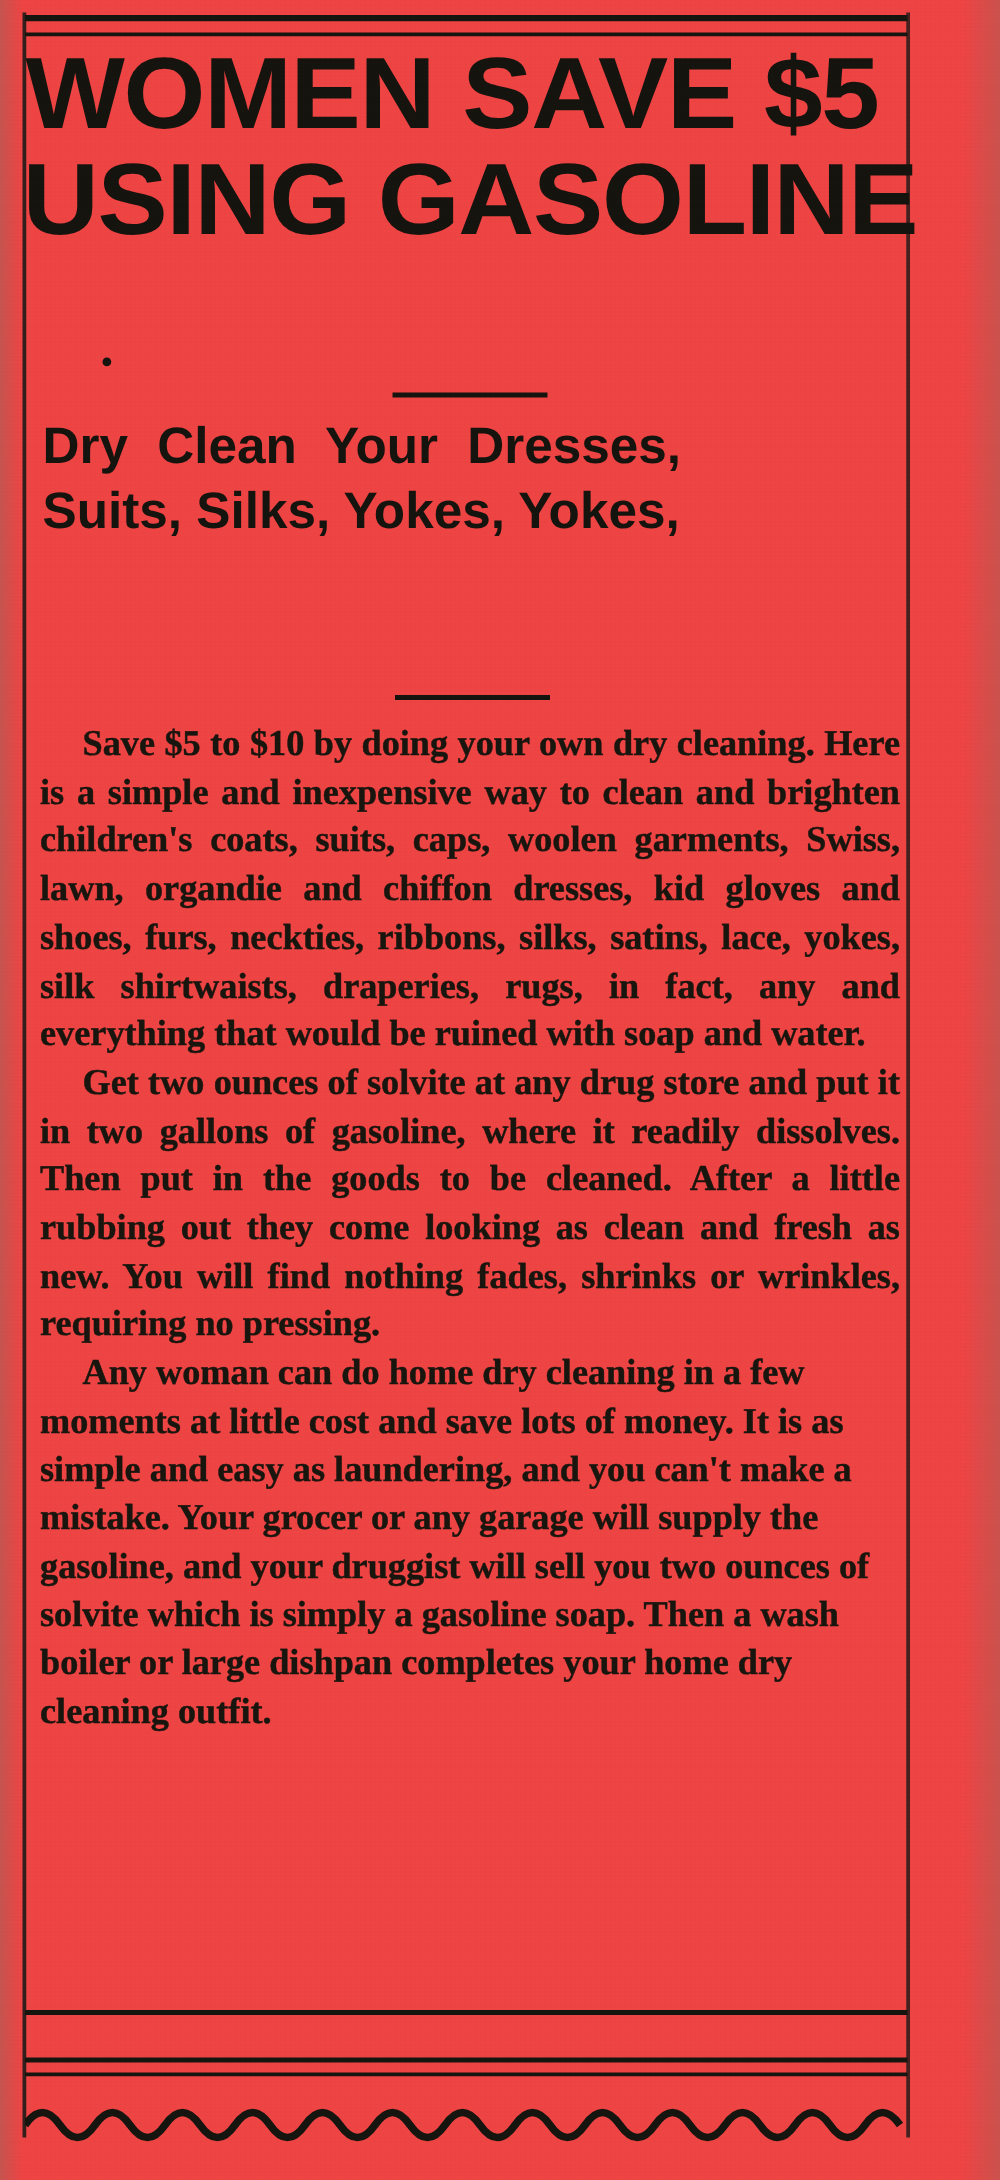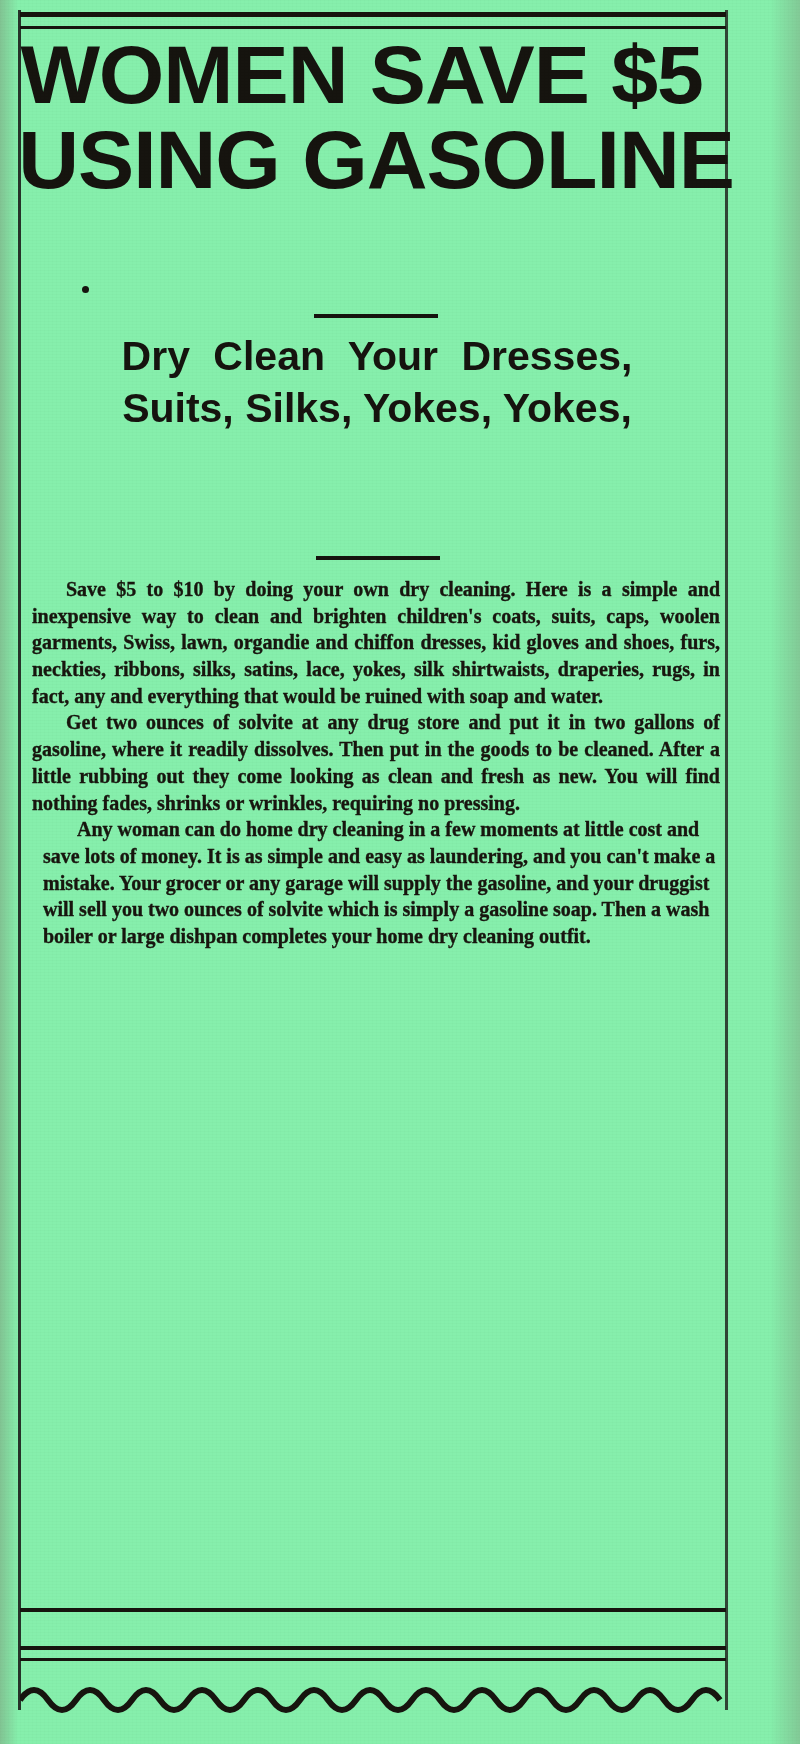--- a/index.html
+++ b/index.html
@@ -10,21 +10,21 @@
   body {
     width: 800px;
     height: 1744px;
     overflow: hidden;
     font-family: "Liberation Serif", serif;
   }
   .page {
     position: relative;
     width: 800px;
     height: 1744px;
-    background: #86efac;
+    background: #ef4444;
     box-sizing: border-box;
   }
   
   .grain {
     position: absolute;
     inset: 0;
     pointer-events: none;
     background-image:
       repeating-linear-gradient(0deg, rgba(0,0,0,0.022) 0px, rgba(0,0,0,0.022) 1px, rgba(255,255,255,0) 1px, rgba(255,255,255,0) 3px),
       repeating-linear-gradient(90deg, rgba(0,0,0,0.018) 0px, rgba(0,0,0,0.018) 1px, rgba(255,255,255,0) 1px, rgba(255,255,255,0) 4px);
@@ -132,51 +132,50 @@
   #div2 { left: 298px; top: 556px; width: 124px; }
   .subhead {
     position: absolute;
     left: 16px;
     top: 330px;
     width: 686px;
     font-family: "Liberation Sans", sans-serif;
     font-weight: 700;
     font-size: 41px;
     color: #16140f;
-    text-align: center;
+    text-align: left;
     line-height: 1.27;
     letter-spacing: 0px;
   }
   .subhead .sl {
     display: block;
     white-space: nowrap;
   }
   .subhead .sl.spread {
     word-spacing: 12px;
   }
   .body {
     position: absolute;
     left: 14px;
     top: 576px;
     width: 688px;
     color: #18160f;
     font-family: "Liberation Serif", serif;
-    font-size: 20px;
+    font-size: 29px;
     font-weight: 700;
     line-height: 1.335;
     text-align: justify;
     -webkit-text-stroke: 0.35px #18160f;
   }
   .body p {
     margin: 0 0 0 0;
     text-indent: 34px;
   }
   .body p.last {
     text-align: left;
-    margin-left: 11px;
   }
   .wavy {
     position: absolute;
     left: 2px;
     top: 1676px;
     width: 706px;
     height: 40px;
     overflow: hidden;
   }
   .wavy svg { display: block; }

